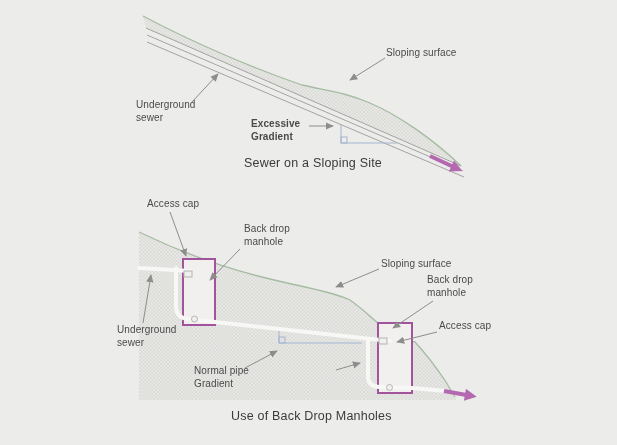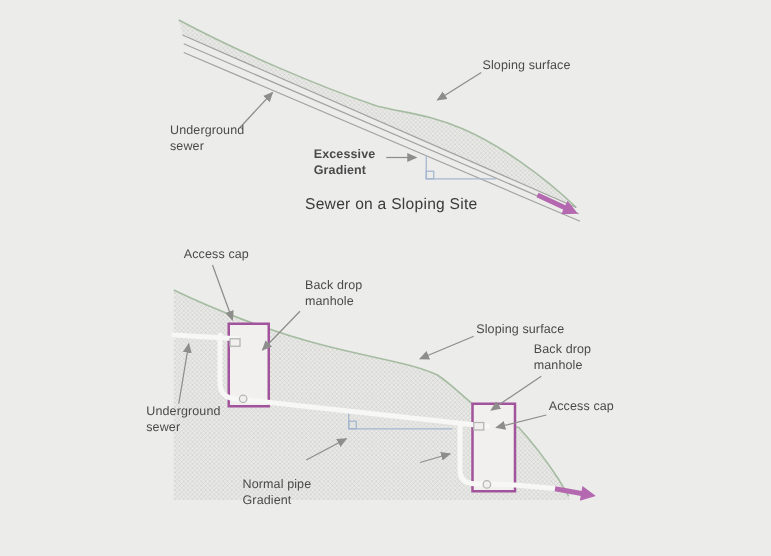--- a/index.html
+++ b/index.html
@@ -122,16 +122,17 @@
 
   <div class="lbl" style="left:147px;top:198px;">Access cap</div>
   <div class="lbl" style="left:244px;top:223px;">Back drop
 manhole</div>
   <div class="lbl" style="left:381px;top:258px;">Sloping surface</div>
   <div class="lbl" style="left:427px;top:274px;">Back drop
 manhole</div>
   <div class="lbl" style="left:439px;top:320px;">Access cap</div>
   <div class="lbl" style="left:117px;top:324px;">Underground
 sewer</div>
-  <div class="lbl" style="left:194px;top:382px;">Normal pipe
+  <div class="lbl" style="left:194px;top:365px;">Normal pipe
 Gradient</div>
+  <div class="ttl" style="left:231px;top:409px;">Use of Back Drop Manholes</div>
 
 </div>
 
 </body></html>

